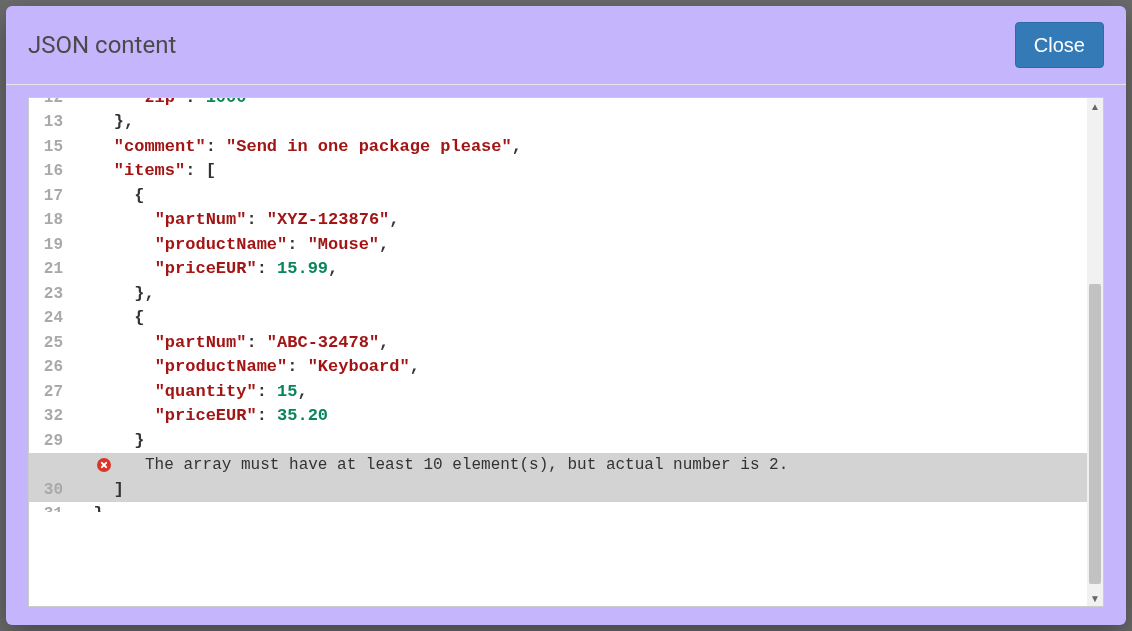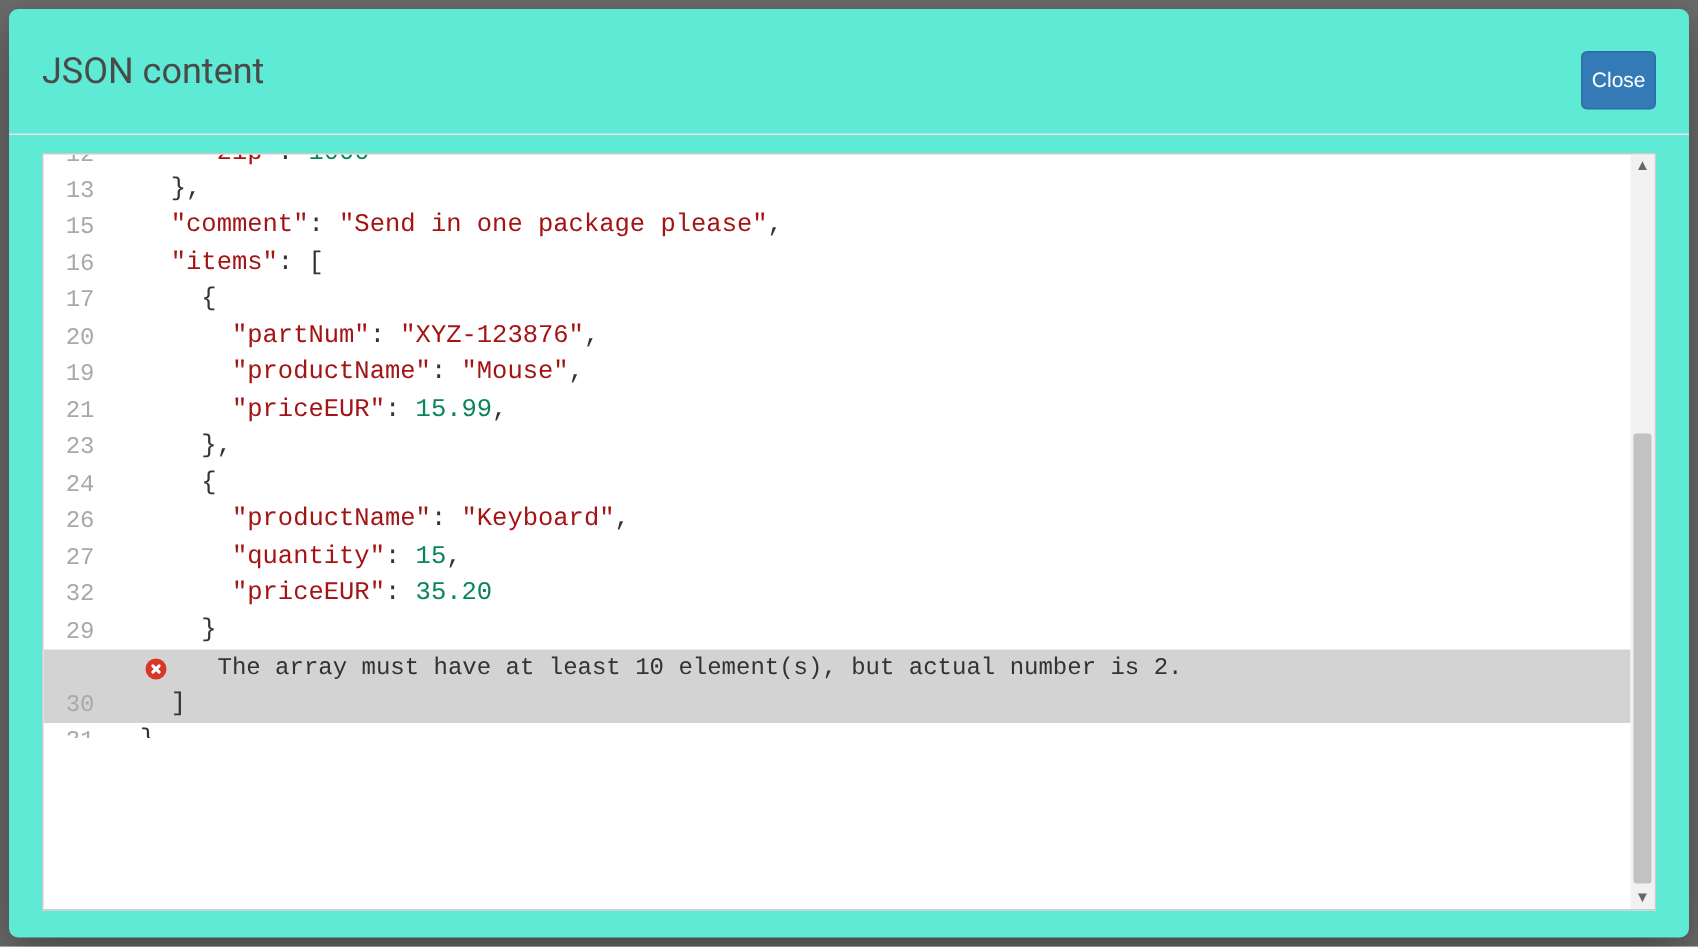--- a/index.html
+++ b/index.html
@@ -1,21 +1,21 @@
 <!DOCTYPE html>
 <html><head>
 <meta charset="utf-8">
 <style>
   * { box-sizing: border-box; margin: 0; padding: 0; }
   html, body { width: 1132px; height: 631px; overflow: hidden; font-family: -apple-system, BlinkMacSystemFont, "Segoe UI", Roboto, "Helvetica Neue", Arial, sans-serif; }
   .backdrop { position: absolute; inset: 0; background: #6b6b6b; }
   .modal {
     position: absolute;
     top: 6px; left: 6px; right: 6px; bottom: 6px;
-    background: #5eead4;
+    background: #c4b5fd;
     border-radius: 6px;
     box-shadow: 0 10px 30px rgba(0,0,0,0.35);
     display: flex;
     flex-direction: column;
     overflow: hidden;
   }
   .modal-header {
     display: flex;
     align-items: center;
     justify-content: space-between;
@@ -25,25 +25,24 @@
   .modal-title {
     font-size: 24px;
     font-weight: 400;
     color: #4a4a4a;
   }
   .close-btn {
     background: #337ab7;
     color: #fff;
     border: 1px solid #2e6da4;
     border-radius: 4px;
-    padding: 10px 6px;
-    font-size: 14px;
+    padding: 10px 18px;
+    font-size: 20px;
     cursor: pointer;
     line-height: 1.2;
-    margin-top: 12px;
   }
   .modal-body {
     flex: 1;
     padding: 12px 22px 18px 22px;
     display: flex;
   }
   .editor-wrap {
     flex: 1;
     border: 1px solid #ccc;
     position: relative;
@@ -61,20 +60,21 @@
     position: absolute;
     top: 0; left: 0; right: 16px; bottom: 0;
     font-family: "Consolas", "Menlo", "Courier New", monospace;
     font-size: 17px;
     line-height: 24.5px;
   }
   .line {
     display: flex;
     align-items: flex-end;
     white-space: pre;
+    font-weight: bold;
   }
   .gutter {
     width: 42px;
     text-align: right;
     padding-right: 8px;
     color: #a9a9a9;
     user-select: none;
     flex: none;
     font-size: 16px;
   }
@@ -154,25 +154,26 @@
     <div class="editor-wrap">
       <div class="editor-scroll">
         <div class="code-area" id="code-area">
             <div class="cut-top">
               <div class="line"><span class="gutter">12</span><span class="content">      <span class="k">"zip"</span><span class="p">: </span><span class="n">1000</span></span></div>
             </div>
             <div class="line"><span class="gutter">13</span><span class="content">    <span class="p">},</span></span></div>
             <div class="line"><span class="gutter">15</span><span class="content">    <span class="k">"comment"</span><span class="p">: </span><span class="s">"Send in one package please"</span><span class="p">,</span></span></div>
             <div class="line"><span class="gutter">16</span><span class="content">    <span class="k">"items"</span><span class="p">: [</span></span></div>
             <div class="line"><span class="gutter">17</span><span class="content">      <span class="p">{</span></span></div>
-            <div class="line"><span class="gutter">20</span><span class="content">        <span class="k">"partNum"</span><span class="p">: </span><span class="s">"XYZ-123876"</span><span class="p">,</span></span></div>
+            <div class="line"><span class="gutter">18</span><span class="content">        <span class="k">"partNum"</span><span class="p">: </span><span class="s">"XYZ-123876"</span><span class="p">,</span></span></div>
             <div class="line"><span class="gutter">19</span><span class="content">        <span class="k">"productName"</span><span class="p">: </span><span class="s">"Mouse"</span><span class="p">,</span></span></div>
             <div class="line"><span class="gutter">21</span><span class="content">        <span class="k">"priceEUR"</span><span class="p">: </span><span class="n">15.99</span><span class="p">,</span></span></div>
             <div class="line"><span class="gutter">23</span><span class="content">      <span class="p">},</span></span></div>
             <div class="line"><span class="gutter">24</span><span class="content">      <span class="p">{</span></span></div>
+            <div class="line"><span class="gutter">25</span><span class="content">        <span class="k">"partNum"</span><span class="p">: </span><span class="s">"ABC-32478"</span><span class="p">,</span></span></div>
             <div class="line"><span class="gutter">26</span><span class="content">        <span class="k">"productName"</span><span class="p">: </span><span class="s">"Keyboard"</span><span class="p">,</span></span></div>
             <div class="line"><span class="gutter">27</span><span class="content">        <span class="k">"quantity"</span><span class="p">: </span><span class="n">15</span><span class="p">,</span></span></div>
             <div class="line"><span class="gutter">32</span><span class="content">        <span class="k">"priceEUR"</span><span class="p">: </span><span class="n">35.20</span></span></div>
             <div class="line"><span class="gutter">29</span><span class="content">      <span class="p">}</span></span></div>
             <div class="err-row"><span class="gutter"></span><span class="err-icon"></span><span class="err-text">The array must have at least 10 element(s), but actual number is 2.</span></div>
             <div class="line hl-line"><span class="gutter">30</span><span class="content">    <span class="p">]</span></span></div>
             <div class="cut-bot">
               <div class="line"><span class="gutter">31</span><span class="content">  <span class="p">}</span></span></div>
             </div>
           </div>

